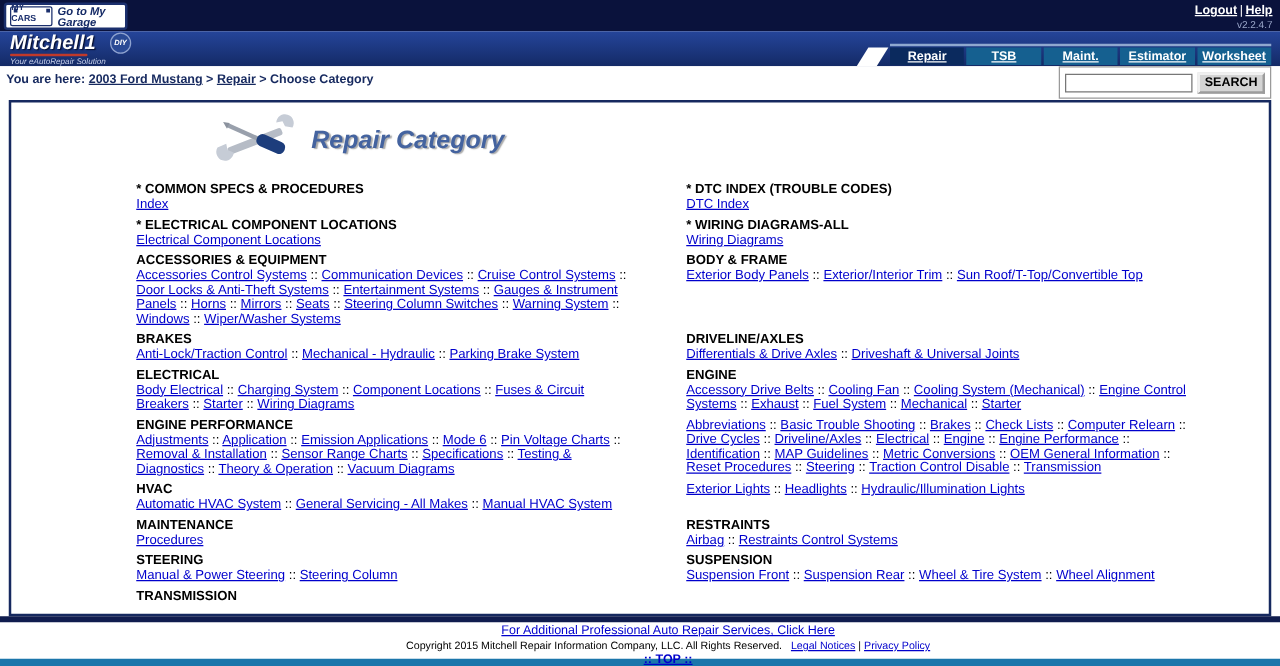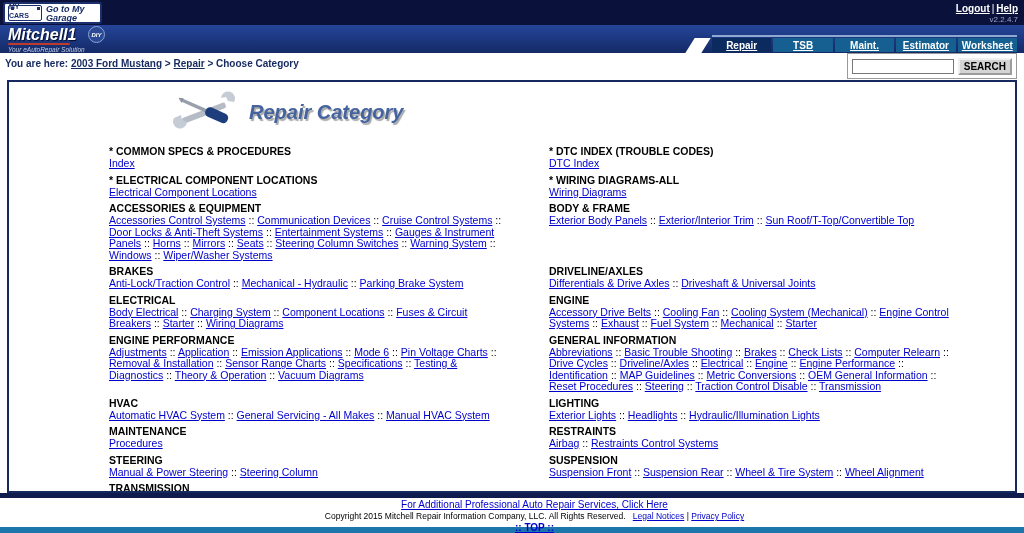--- a/index.html
+++ b/index.html
@@ -191,29 +191,27 @@
       </div>
       <div class="cat-cell">
         <div class="cat-header">ENGINE</div>
         <div class="cat-links"><a>Accessory Drive Belts</a><span class="link-sep"> :: </span><a>Cooling Fan</a><span class="link-sep"> :: </span><a>Cooling System (Mechanical)</a><span class="link-sep"> :: </span><a>Engine Control Systems</a><span class="link-sep"> :: </span><a>Exhaust</a><span class="link-sep"> :: </span><a>Fuel System</a><span class="link-sep"> :: </span><a>Mechanical</a><span class="link-sep"> :: </span><a>Starter</a></div>
       </div>
       <div class="cat-cell">
         <div class="cat-header">ENGINE PERFORMANCE</div>
         <div class="cat-links"><a>Adjustments</a><span class="link-sep"> :: </span><a>Application</a><span class="link-sep"> :: </span><a>Emission Applications</a><span class="link-sep"> :: </span><a>Mode 6</a><span class="link-sep"> :: </span><a>Pin Voltage Charts</a><span class="link-sep"> :: </span><a>Removal &amp; Installation</a><span class="link-sep"> :: </span><a>Sensor Range Charts</a><span class="link-sep"> :: </span><a>Specifications</a><span class="link-sep"> :: </span><a>Testing &amp; Diagnostics</a><span class="link-sep"> :: </span><a>Theory &amp; Operation</a><span class="link-sep"> :: </span><a>Vacuum Diagrams</a></div>
       </div>
       <div class="cat-cell">
-        <div class="cat-header">GENERAL INFORMATION</div>
         <div class="cat-links"><a>Abbreviations</a><span class="link-sep"> :: </span><a>Basic Trouble Shooting</a><span class="link-sep"> :: </span><a>Brakes</a><span class="link-sep"> :: </span><a>Check Lists</a><span class="link-sep"> :: </span><a>Computer Relearn</a><span class="link-sep"> :: </span><a>Drive Cycles</a><span class="link-sep"> :: </span><a>Driveline/Axles</a><span class="link-sep"> :: </span><a>Electrical</a><span class="link-sep"> :: </span><a>Engine</a><span class="link-sep"> :: </span><a>Engine Performance</a><span class="link-sep"> :: </span><a>Identification</a><span class="link-sep"> :: </span><a>MAP Guidelines</a><span class="link-sep"> :: </span><a>Metric Conversions</a><span class="link-sep"> :: </span><a>OEM General Information</a><span class="link-sep"> :: </span><a>Reset Procedures</a><span class="link-sep"> :: </span><a>Steering</a><span class="link-sep"> :: </span><a>Traction Control Disable</a><span class="link-sep"> :: </span><a>Transmission</a></div>
       </div>
       <div class="cat-cell">
         <div class="cat-header">HVAC</div>
         <div class="cat-links"><a>Automatic HVAC System</a><span class="link-sep"> :: </span><a>General Servicing - All Makes</a><span class="link-sep"> :: </span><a>Manual HVAC System</a></div>
       </div>
       <div class="cat-cell">
-        <div class="cat-header">LIGHTING</div>
         <div class="cat-links"><a>Exterior Lights</a><span class="link-sep"> :: </span><a>Headlights</a><span class="link-sep"> :: </span><a>Hydraulic/Illumination Lights</a></div>
       </div>
       <div class="cat-cell">
         <div class="cat-header">MAINTENANCE</div>
         <div class="cat-links"><a>Procedures</a></div>
       </div>
       <div class="cat-cell">
         <div class="cat-header">RESTRAINTS</div>
         <div class="cat-links"><a>Airbag</a><span class="link-sep"> :: </span><a>Restraints Control Systems</a></div>
       </div>

